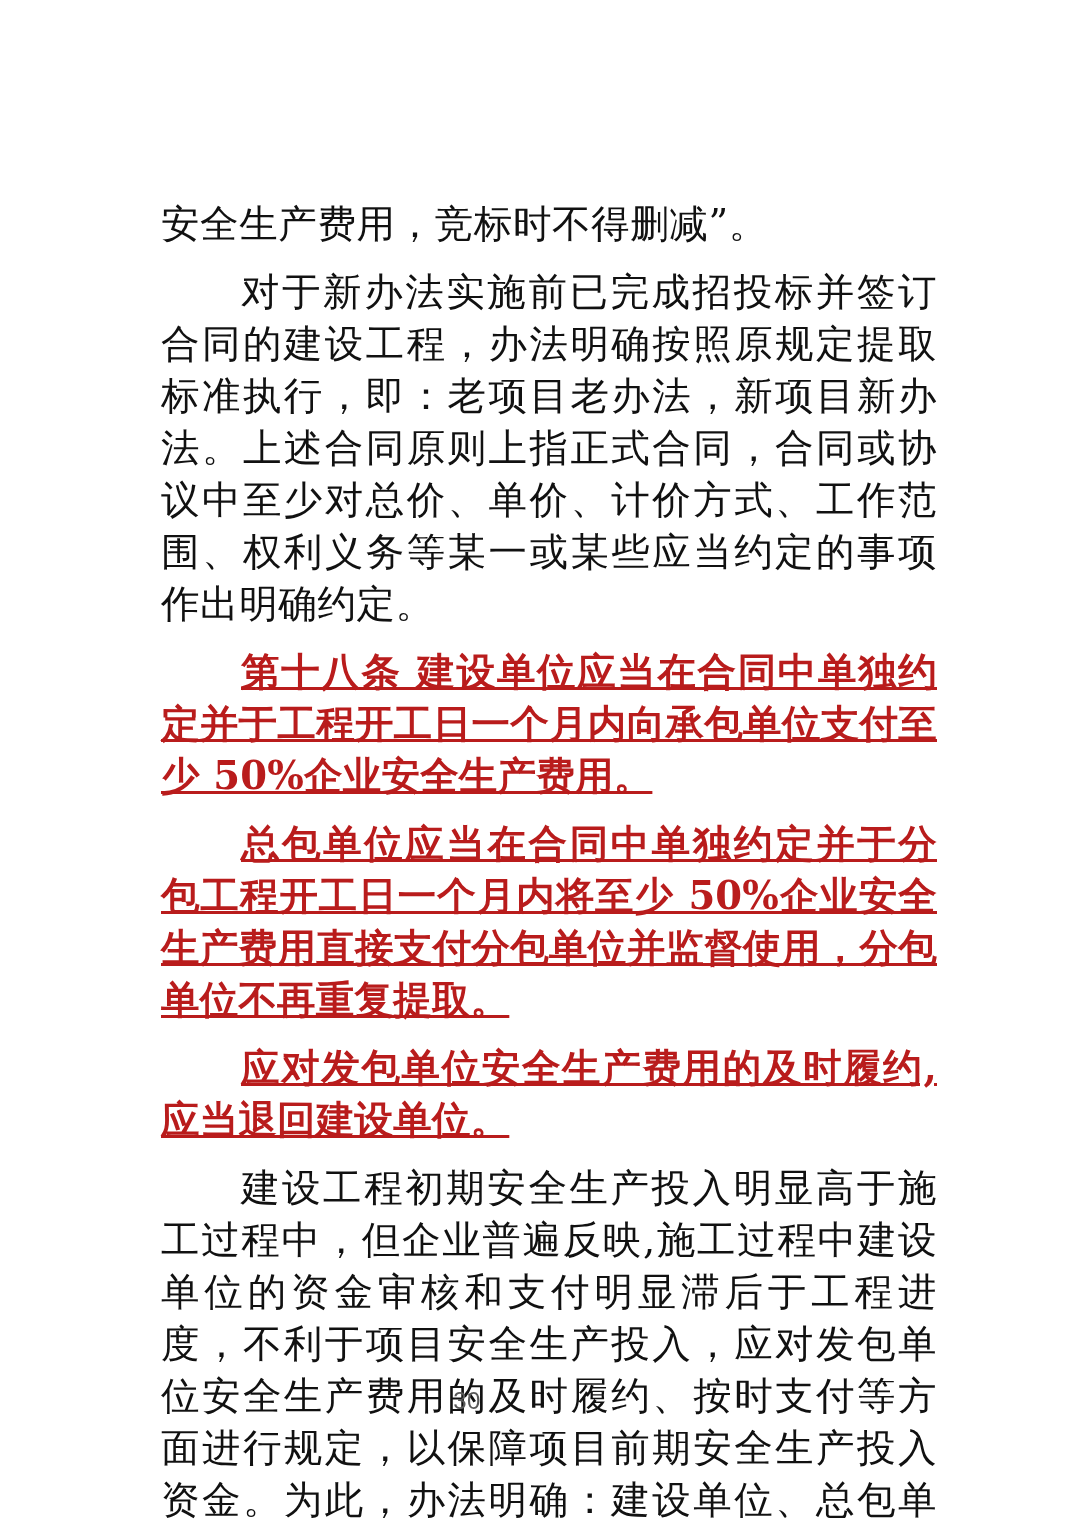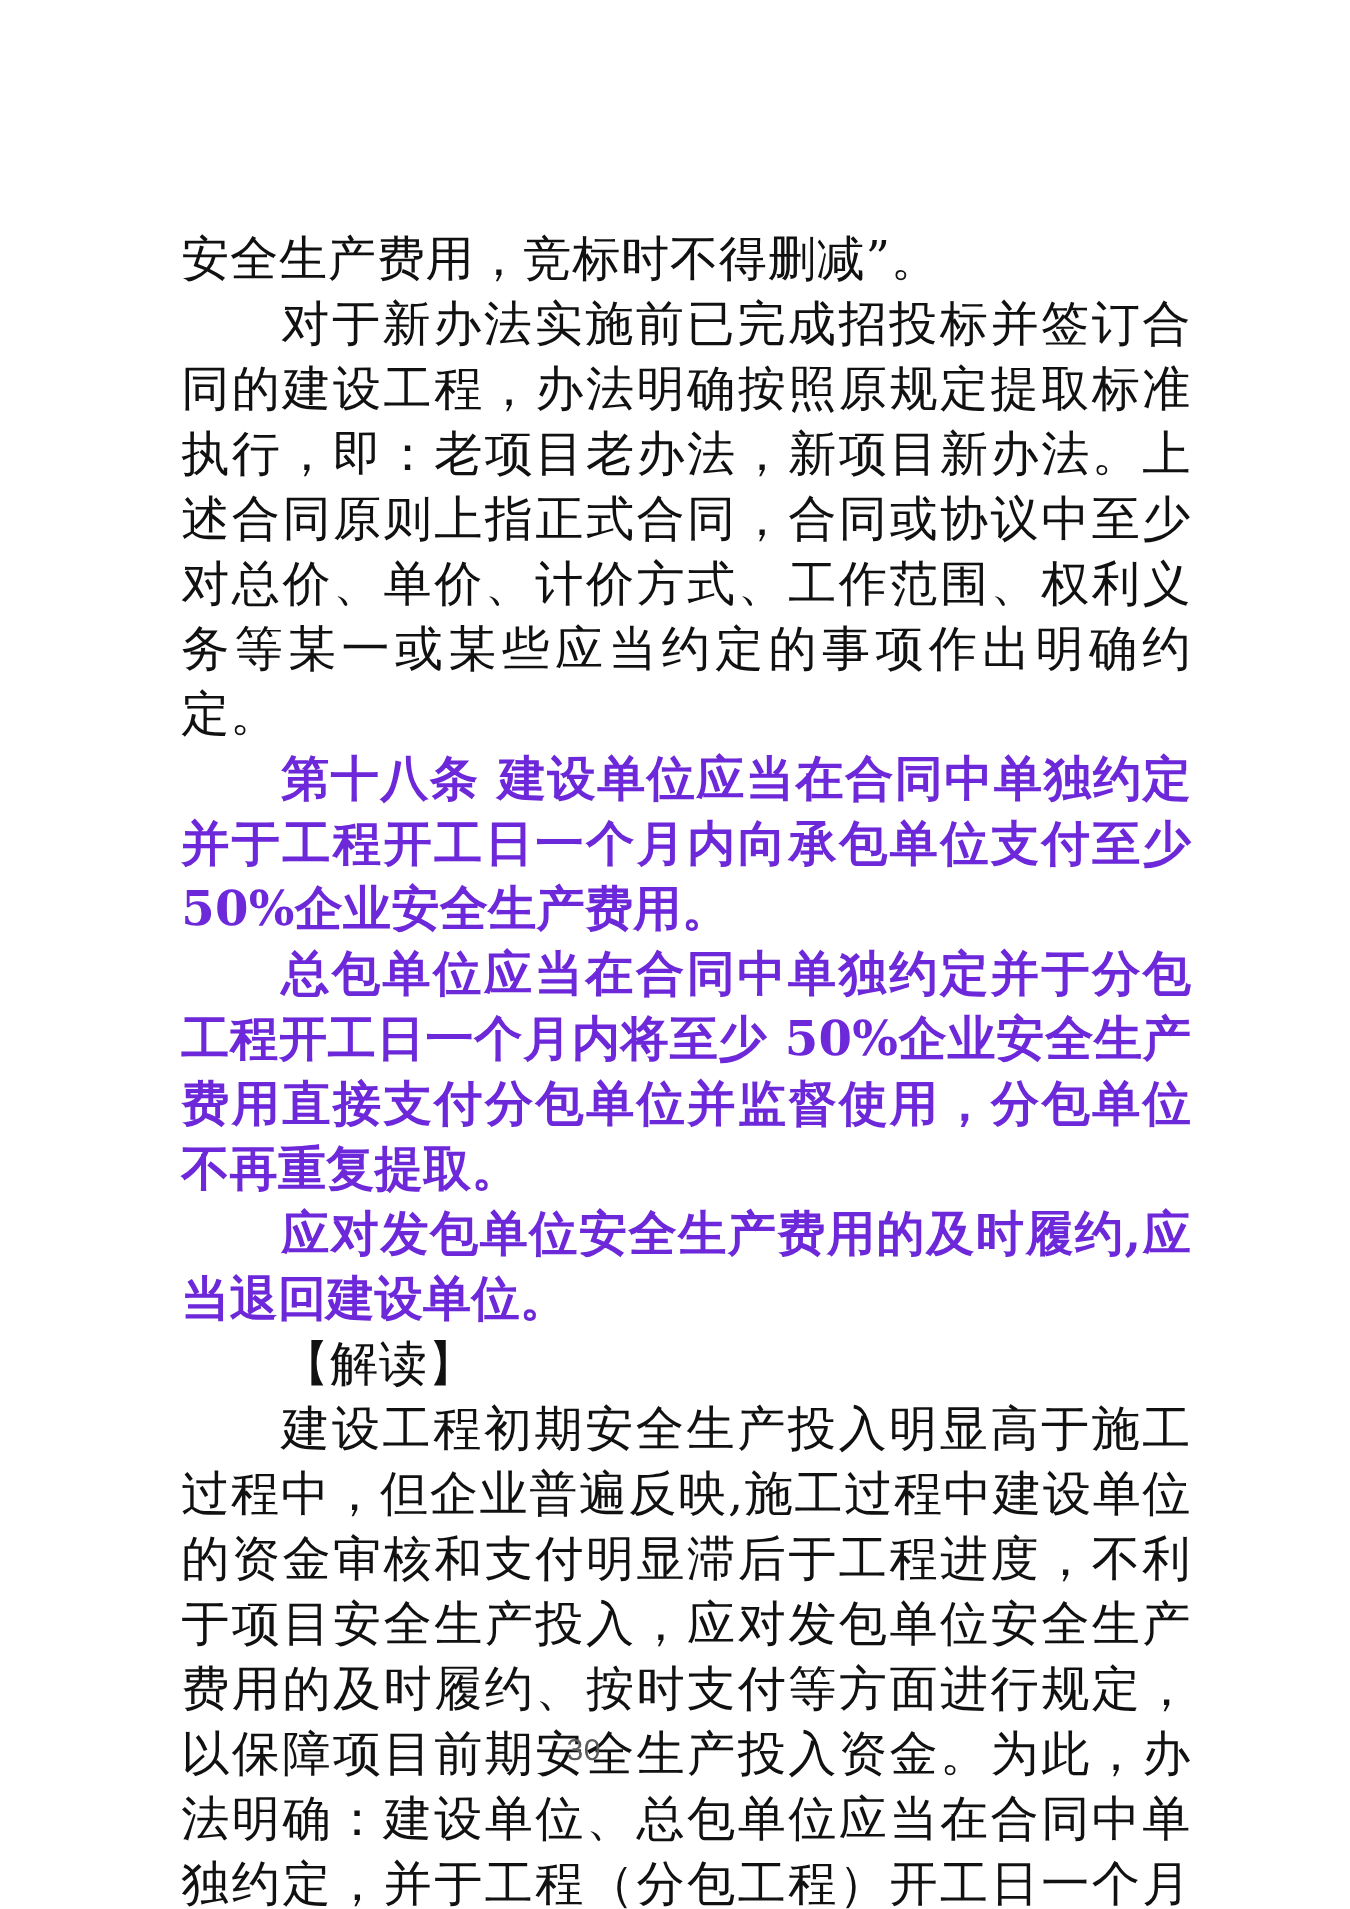--- a/index.html
+++ b/index.html
@@ -27,41 +27,42 @@
 
   .text-block {
     position: absolute;
     left: 145px;
     top: 182px;
     width: 808px;
   }
 
   
   .para {
-    margin: 0;
+    margin: 16px;
     font-size: 38.5px;
     line-height: 52px;
     letter-spacing: 0.6px;
     text-align: justify;
     text-justify: inter-character;
     word-break: break-all;
     color: #111111;
     font-weight: 400;
     text-indent: 0;
     -webkit-font-smoothing: antialiased;
   }
 
   .para.indent {
     text-indent: 80px;
   }
 
   .para.bold {
     font-weight: 700;
     letter-spacing: 0.2px;
-    color: #6d28d9;
+    color: #b91c1c;
+    text-decoration: underline;
   }
 
   
   .para:last-child {
     text-align-last: left;
   }
 
   .para.no-stretch-last {
     text-align-last: left;
   }
@@ -89,21 +90,20 @@
     <p class="para no-stretch-last">安全生产费用，竞标时不得删减”。</p>
 
     <p class="para indent no-stretch-last">对于新办法实施前已完成招投标并签订合同的建设工程，办法明确按照原规定提取标准执行，即：老项目老办法，新项目新办法。上述合同原则上指正式合同，合同或协议中至少对总价、单价、计价方式、工作范围、权利义务等某一或某些应当约定的事项作出明确约定。</p>
 
     <p class="para indent bold no-stretch-last">第十八条 建设单位应当在合同中单独约定并于工程开工日一个月内向承包单位支付至少 50%企业安全生产费用。</p>
 
     <p class="para indent bold no-stretch-last">总包单位应当在合同中单独约定并于分包工程开工日一个月内将至少 50%企业安全生产费用直接支付分包单位并监督使用，分包单位不再重复提取。</p>
 
     <p class="para indent bold no-stretch-last">应对发包单位安全生产费用的及时履约,应当退回建设单位。</p>
 
-    <p class="para indent no-stretch-last">【解读】</p>
 
 
     <p class="para indent no-stretch-last">建设工程初期安全生产投入明显高于施工过程中，但企业普遍反映,施工过程中建设单位的资金审核和支付明显滞后于工程进度，不利于项目安全生产投入，应对发包单位安全生产费用的及时履约、按时支付等方面进行规定，以保障项目前期安全生产投入资金。为此，办法明确：建设单位、总包单位应当在合同中单独约定，并于工程（分包工程）开工日一个月内向承包（分包）</p>
 
   </div>
 
   <div class="page-number">30</div>
 
 </div>
 

